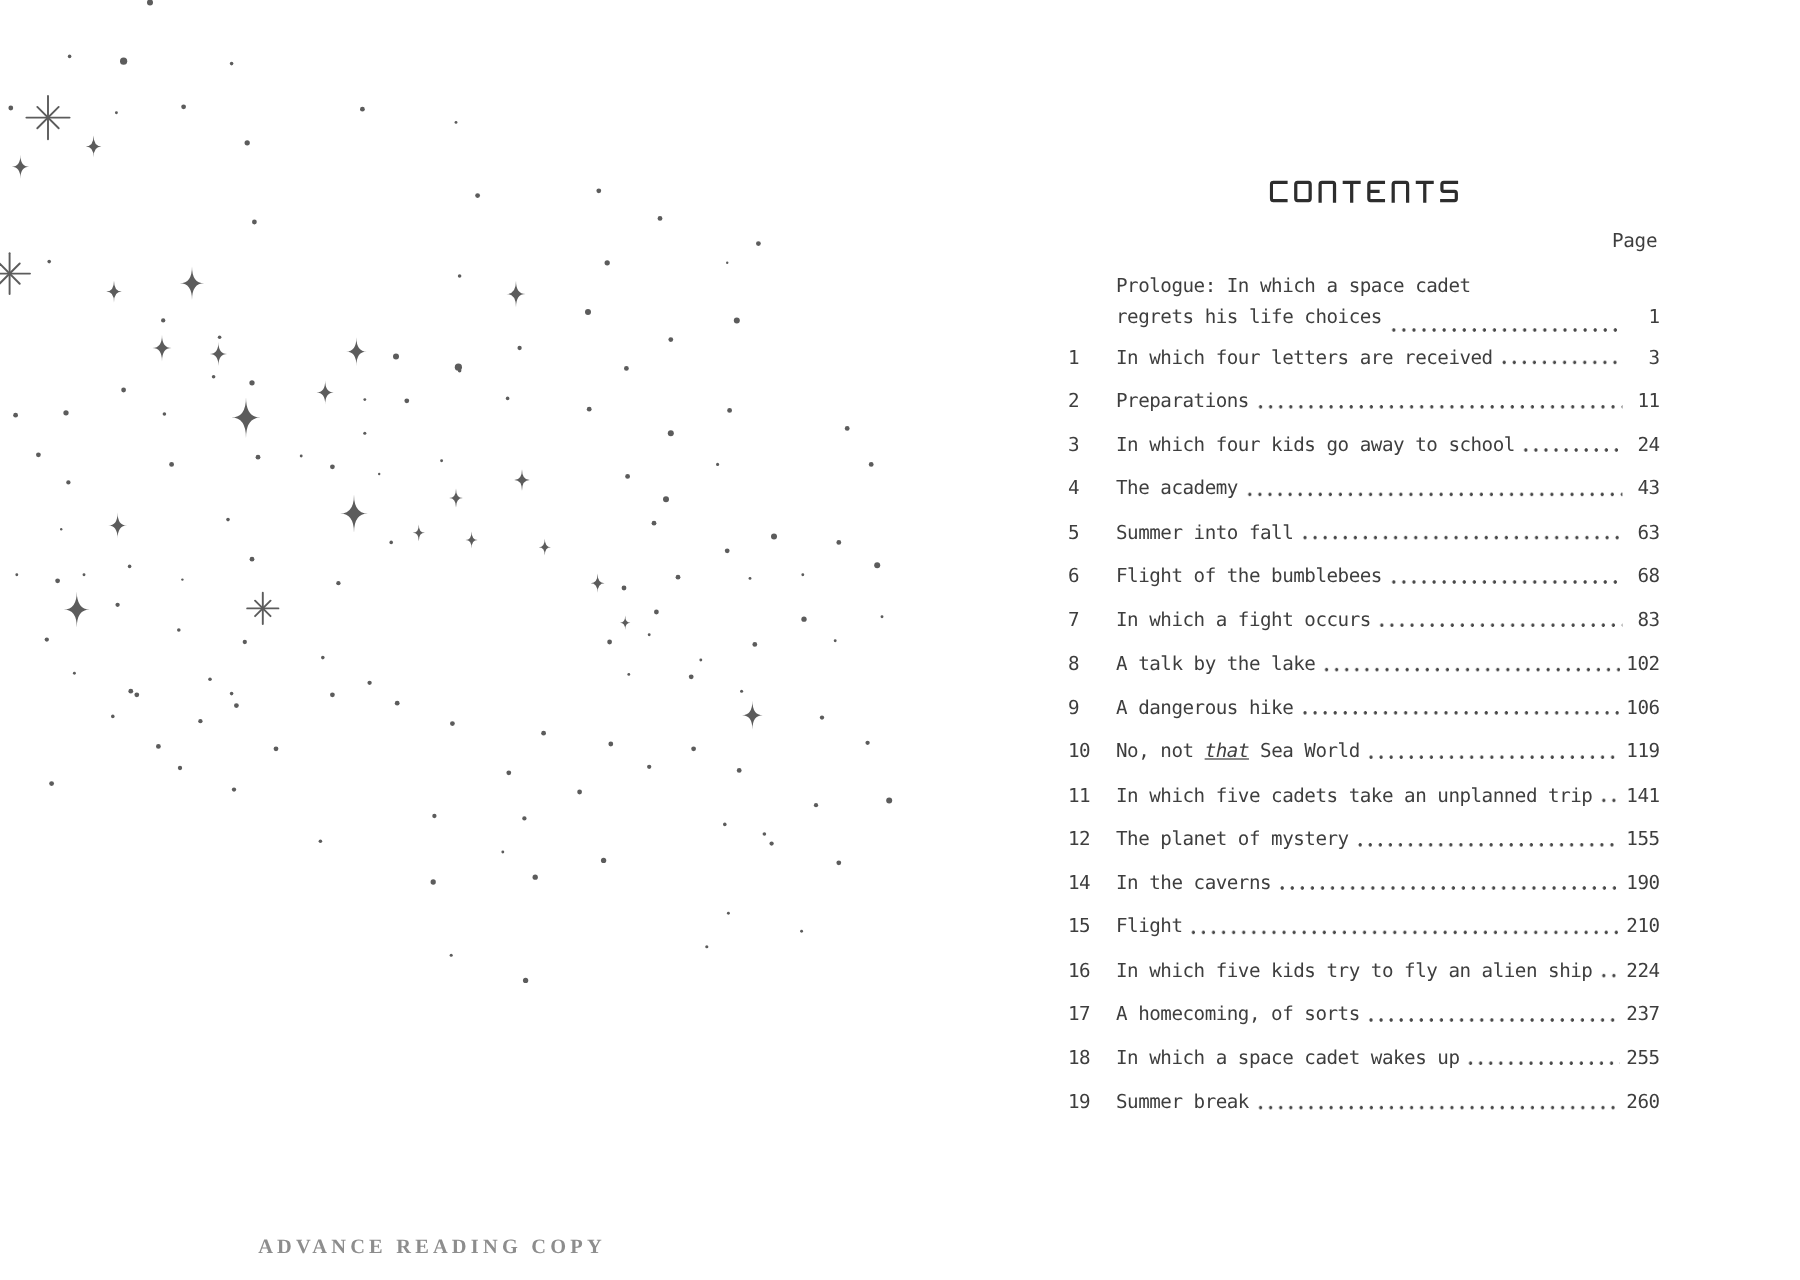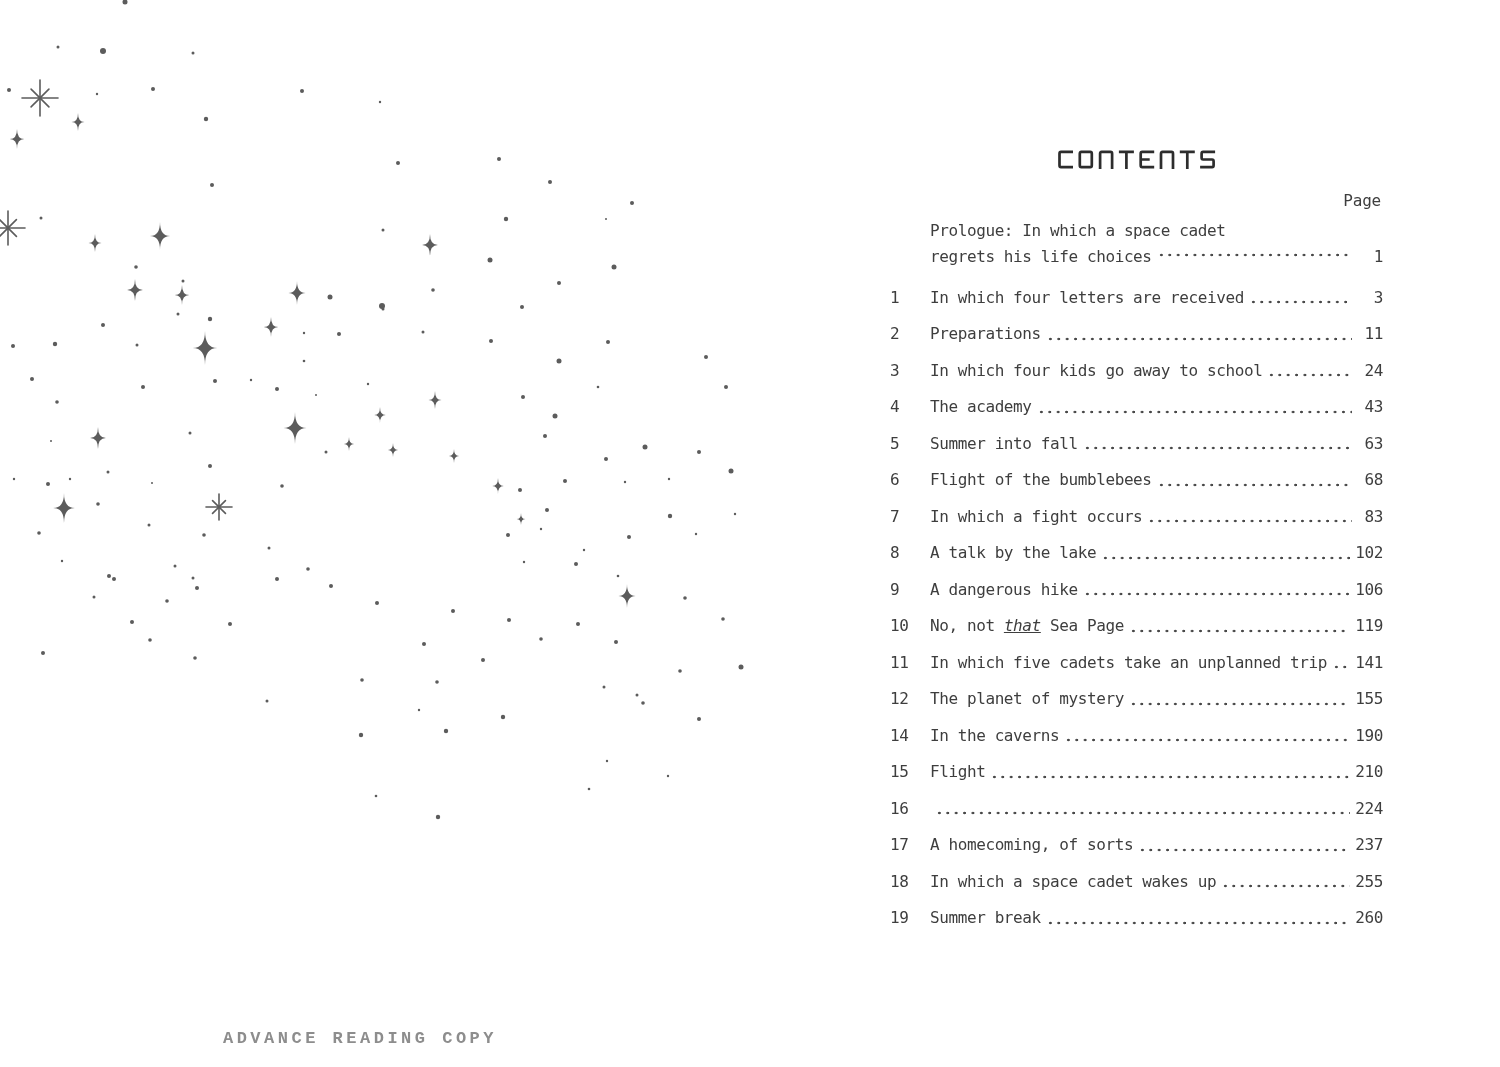--- a/index.html
+++ b/index.html
@@ -2,30 +2,30 @@
 <html><head>
 <meta charset="utf-8">
 <style>
   html,body{margin:0;padding:0;background:#ffffff;}
   .spread{position:relative;width:1500px;height:1067px;background:#ffffff;overflow:hidden;
           font-family:"DejaVu Sans Mono","Liberation Mono",monospace;}
   .page{position:absolute;top:0;height:100%;}
   .page-left{left:0;width:750px;}
   .page-right{left:750px;width:750px;margin-top:44px;}
   #starfield{position:absolute;left:0;top:0;}
-  .footer{position:absolute;top:1029px;font-family:Liberation Mono, monospace;font-weight:bold;
+  .footer{position:absolute;top:1029px;font-family:Liberation Serif, serif;font-weight:bold;
           font-size:17px;letter-spacing:3.5px;color:#8d8d8d;text-align:center;white-space:nowrap;}
   .footer-left{left:0;width:720px;}
   .footer-right{left:140px;width:493px;}
   .toc{position:absolute;left:140px;top:0;width:493px;color:#3e3e3e;}
   .toc-title{position:absolute;top:106px;left:0;width:100%;display:flex;justify-content:center;}
   .sr-only{position:absolute;width:1px;height:1px;overflow:hidden;clip:rect(0 0 0 0);white-space:nowrap;}
   .page-label{position:absolute;top:147px;right:2px;font-size:16px;letter-spacing:-0.2px;}
   .prologue{position:absolute;top:177px;left:40px;right:0;font-size:16px;letter-spacing:-0.4px;}
-  .pro-line{height:26px;display:flex;align-items:flex-start;}
+  .pro-line{height:26px;display:flex;align-items:flex-end;}
   #entries{position:absolute;top:235px;left:0;right:0;}
   .row{display:flex;align-items:center;height:36.5px;font-size:16px;letter-spacing:-0.4px;}
   .num{width:40px;flex:none;}
   .ttl{flex:none;white-space:pre;}
   .leader{flex:1 1 auto;height:6px;margin:0 5px 0 7px;transform:translateY(5px);
           background-image:radial-gradient(circle at 2.5px 3px,#474747 1.15px,rgba(0,0,0,0) 1.6px);
           background-repeat:repeat-x;background-size:8.4px 6px;}
   .pg{flex:none;min-width:26px;text-align:right;}
   .it{font-style:italic;text-decoration:underline;}
 </style>
@@ -296,21 +296,21 @@
             <span class="pg">102</span>
           </div>
           <div class="row">
             <span class="num">9</span>
             <span class="ttl">A dangerous hike</span>
             <span class="leader"></span>
             <span class="pg">106</span>
           </div>
           <div class="row">
             <span class="num">10</span>
-            <span class="ttl"><span>No, not </span><span class="it">that</span><span> Sea Page</span></span>
+            <span class="ttl"><span>No, not </span><span class="it">that</span><span> Sea World</span></span>
             <span class="leader"></span>
             <span class="pg">119</span>
           </div>
           <div class="row">
             <span class="num">11</span>
             <span class="ttl">In which five cadets take an unplanned trip</span>
             <span class="leader"></span>
             <span class="pg">141</span>
           </div>
           <div class="row">
@@ -326,20 +326,21 @@
             <span class="pg">190</span>
           </div>
           <div class="row">
             <span class="num">15</span>
             <span class="ttl">Flight</span>
             <span class="leader"></span>
             <span class="pg">210</span>
           </div>
           <div class="row">
             <span class="num">16</span>
+            <span class="ttl">In which five kids try to fly an alien ship</span>
             <span class="leader"></span>
             <span class="pg">224</span>
           </div>
           <div class="row">
             <span class="num">17</span>
             <span class="ttl">A homecoming, of sorts</span>
             <span class="leader"></span>
             <span class="pg">237</span>
           </div>
           <div class="row">

